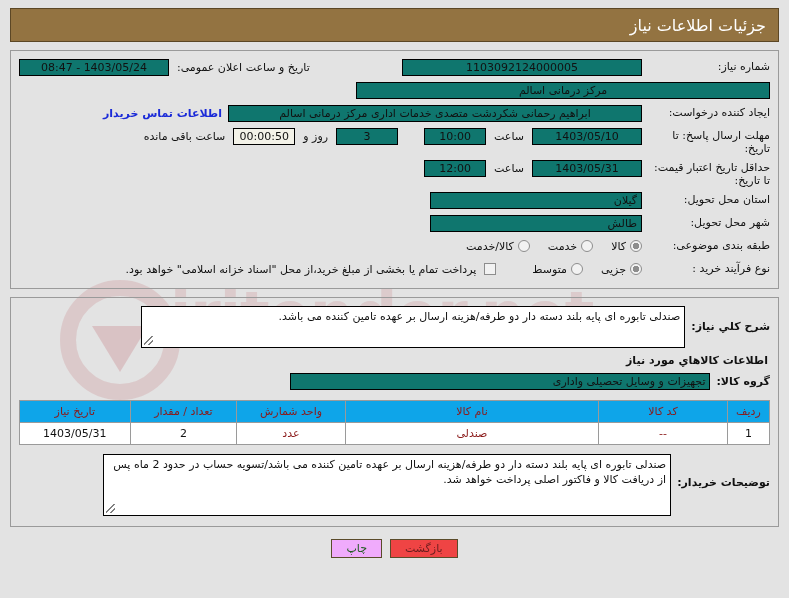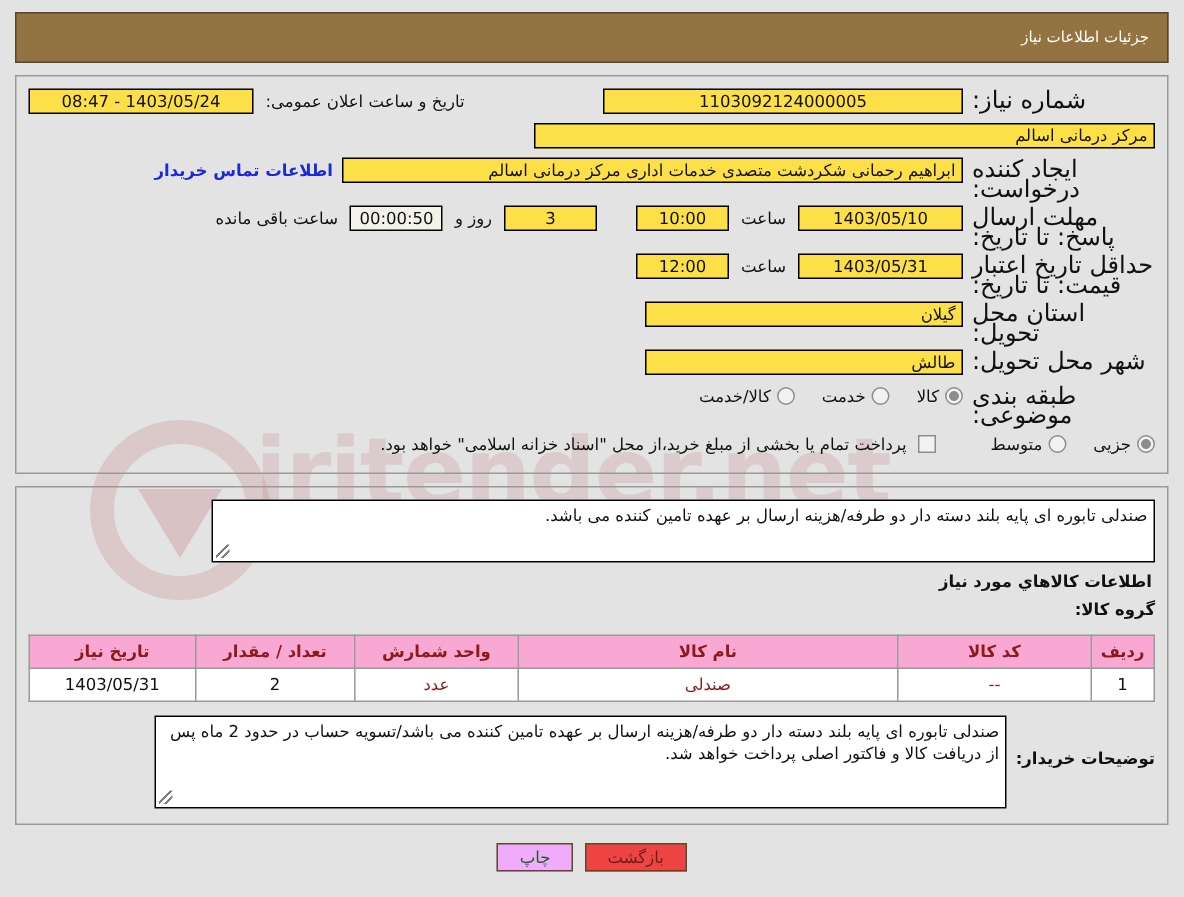--- a/index.html
+++ b/index.html
@@ -53,21 +53,21 @@
   }
 
   
   .page-header {
     position: relative; z-index: 2;
     margin: 8px 10px 0 10px;
     height: 34px;
     background: #937341;
     border: 1px solid #5c4725;
     color: #ffffff;
-    font-size: 10px;
+    font-size: 16px;
     display: flex;
     align-items: center;
     justify-content: flex-start;
     padding: 0 12px;
     box-sizing: border-box;
   }
 
   
   .panel {
     position: relative; z-index: 2;
@@ -81,51 +81,51 @@
   
   .frow {
     display: flex;
     align-items: flex-start;
     justify-content: flex-start;
     margin-bottom: 3px;
   }
   .flabel {
     width: 128px;
     flex: 0 0 128px;
-    text-align: left;
+    text-align: right;
     padding-top: 3px;
     padding-left: 6px;
     box-sizing: border-box;
-    font-size: 16px;
+    font-size: 11px;
     color: #111;
     line-height: 13px;
   }
   .fval {
     display: flex;
     align-items: center;
     flex: 1 1 auto;
     justify-content: flex-start;
     gap: 6px;
     min-height: 20px;
   }
 
   .box {
     border: 1px solid #000;
-    background: #fde047;
+    background: #0f766e;
     height: 17px;
     line-height: 16px;
     padding: 0 4px;
     font-size: 11px;
     text-align: center;
     box-sizing: border-box;
     white-space: nowrap;
     overflow: hidden;
   }
   .box.wide       { width: 240px; }
-  .box.full       { width: 414px; text-align: right; }
+  .box.full       { width: 414px; text-align: center; }
   .box.date       { width: 110px; }
   .box.time       { width: 62px; }
   .box.num        { width: 62px; }
   .box.dt         { width: 150px; }
   .box.counter    { width: 62px; background:#f3f2e8; }
   .box.prov       { width: 212px; text-align: right; }
   .box.group      { width: 420px; text-align: right; }
 
   .inline-lbl { font-size: 11px; padding: 0 2px; white-space: nowrap; }
 
@@ -203,24 +203,24 @@
 
   
   table.goods {
     border-collapse: collapse;
     width: 100%;
     font-size: 11px;
     direction: rtl;
     table-layout: fixed;
   }
   table.goods th {
-    background: #f9a8d4;
+    background: #0ea5e9;
     border: 1px solid #9a9a9a;
     color: #8b1a1a;
-    font-weight: bold;
+    font-weight: normal;
     height: 19px;
     text-align: center;
     font-size: 11px;
   }
   table.goods td {
     background: #ffffff;
     border: 1px solid #9a9a9a;
     height: 19px;
     text-align: center;
     color: #8b1a1a;
@@ -331,45 +331,48 @@
         <span class="radio-lbl">کالا</span>
         <span class="radio"></span>
         <span class="radio-lbl">خدمت</span>
         <span class="radio"></span>
         <span class="radio-lbl">کالا/خدمت</span>
       </div>
     </div>
   </div>
 
   <div class="frow">
+    <div class="flabel">نوع فرآیند خرید :</div>
     <div class="fval">
       <div class="radio-set">
         <span class="radio checked"></span>
         <span class="radio-lbl">جزیی</span>
         <span class="radio"></span>
         <span class="radio-lbl">متوسط</span>
       </div>
       <div style="width:10px;"></div>
       <span class="checkbox"></span>
       <span class="inline-lbl">پرداخت تمام یا بخشی از مبلغ خرید،از محل "اسناد خزانه اسلامی" خواهد بود.</span>
     </div>
   </div>
 
 </div>
 
 <div class="panel" style="padding:8px 8px 10px 8px;">
 
   <div class="desc-row">
+    <div class="desc-label">شرح کلي نياز:</div>
     <div class="ta" style="flex:1 1 auto; height:42px; margin-left:122px;">صندلی تابوره ای پایه بلند دسته دار دو طرفه/هزینه ارسال بر عهده تامین کننده می باشد.</div>
   </div>
 
   <div class="section-title">اطلاعات کالاهاي مورد نياز</div>
 
   <div class="desc-row" style="align-items:center; margin-bottom:10px;">
     <div class="desc-label" style="padding-top:0;">گروه کالا:</div>
+    <div class="box group" style="margin-left:120px;">تجهیزات و وسایل تحصیلی واداری</div>
   </div>
 
   <table class="goods">
     <colgroup>
       <col style="width:42px">
         <col style="width:128px">
         <col style="width:252px">
       <col style="width:108px">
         <col style="width:106px">
         <col style="width:110px">

